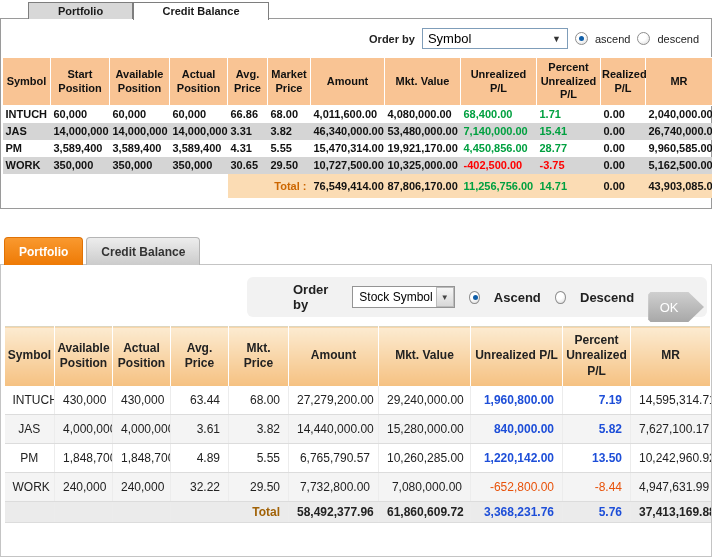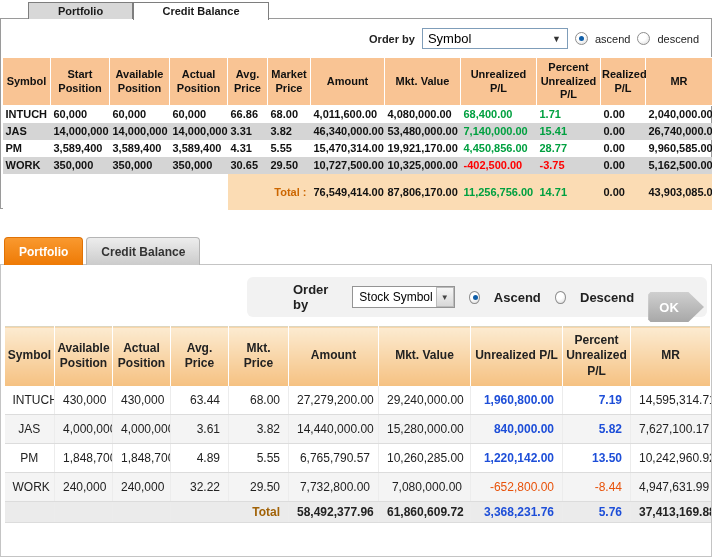--- a/index.html
+++ b/index.html
@@ -22,41 +22,41 @@
   .rlabel1 { font-size:11px; color:#222; }
 
   table.t1 { width:710px; margin:2px 1px 0; border-collapse:collapse; table-layout:fixed; font-size:11px; font-weight:bold; }
   .t1 thead th { background:#f9c494; border:1px solid #ffffff; color:#111; font-size:11px; font-weight:bold;
                  height:48px; padding:2px 1px; text-align:center; vertical-align:middle; line-height:1.25; }
   .t1 tbody td { height:17px; padding:0 3px; text-align:left; white-space:nowrap; overflow:hidden; color:#111; }
   .t1 tbody td.sym { text-align:left; }
   .t1 tbody tr:nth-child(even) td { background:#d5d5d5; }
   .t1 td.pos { color:#00a040; }
   .t1 td.neg { color:#ff0000; }
-  .t1 tr.total-row td { background:#fbdcb4; height:36px; }
+  .t1 tr.total-row td { background:#fbdcb4; height:24px; }
   .t1 tr.total-row td.blank { background:#ffffff; }
   .t1 tr.total-row td.total-label { color:#cc6600; text-align:right; padding-right:4px; }
 
   
   .s2 { margin-top:28px; }
   .s2-tabs { display:flex; gap:3px; padding-left:4px; align-items:flex-end; position:relative; z-index:2; }
   .s2-tab { font-size:12px; font-weight:bold; border-radius:4px 4px 0 0; padding:7px 14px 6px; cursor:default; }
   .s2-tab.active { background:linear-gradient(#f9992f,#ee7a05); color:#fff; border:1px solid #e07205; border-bottom:none; }
   .s2-tab.inactive { background:linear-gradient(#ededed,#cbcbcb); color:#333; border:1px solid #b5b5b5; border-bottom:none; }
   .s2-panel { border:1px solid #c4c4c4; background:#fff; height:293px; margin-top:-1px; }
   .s2-order { margin:12px 4px 9px 246px; height:40px; background:#f2f2f2; border-radius:6px;
               display:flex; align-items:center; gap:14px; padding:0 3px 0 46px; }
   .s2-order .lbl { font-size:13px; font-weight:bold; color:#222; }
   .sel2 { width:122px; height:22px; border:1px solid #949494; background:#fff; display:flex; align-items:center; font-size:12px; position:relative; }
   .sel2 .txt { padding-left:6px; flex:1; }
   .sel2 .btn { width:18px; height:20px; border-left:1px solid #aaa; background:linear-gradient(#f6f6f6,#d8d8d8); display:flex; align-items:center; justify-content:center; font-size:8px; color:#444; border:1px solid #bbb; }
   .rlabel2 { font-size:13px; font-weight:bold; color:#222; }
   .ok-btn { margin-left:auto; width:64px; height:30px; background:linear-gradient(#cfcfcf,#a8a8a8);
             clip-path:polygon(0 8%, 4% 0, 72% 0, 100% 50%, 72% 100%, 4% 100%, 0 92%);
-            color:#fff; font-size:13px; font-weight:bold; display:flex; align-items:center; justify-content:center; padding-right:14px; cursor:default;margin-top:20px; }
+            color:#fff; font-size:13px; font-weight:normal; display:flex; align-items:center; justify-content:center; padding-right:14px; cursor:default;margin-top:20px; }
 
   table.t2 { width:706px; margin:0 3px; border-collapse:collapse; table-layout:fixed; font-size:12px; border-top:1px solid #dcd6c0; }
   .t2 thead th { background:linear-gradient(#fcebd1,#f5c181); border-left:1px solid #fff; border-right:1px solid #fff;
                  color:#222; font-size:12px; font-weight:bold; height:59px; padding:2px 2px; text-align:center; vertical-align:middle; line-height:1.3; }
   .t2 tbody td { height:29px; padding:0 8px; text-align:right; white-space:nowrap; overflow:hidden; color:#222;
                  border-bottom:1px solid #dcdcdc; border-right:1px solid #ececec; }
   .t2 tbody td:last-child { border-right:none; }
   .t2 tbody td.sym { text-align:center; }
   .t2 tbody tr:nth-child(even) td { background:#f4f4f4; }
   .t2 td.pos { color:#1d4ed8; font-weight:bold; }

